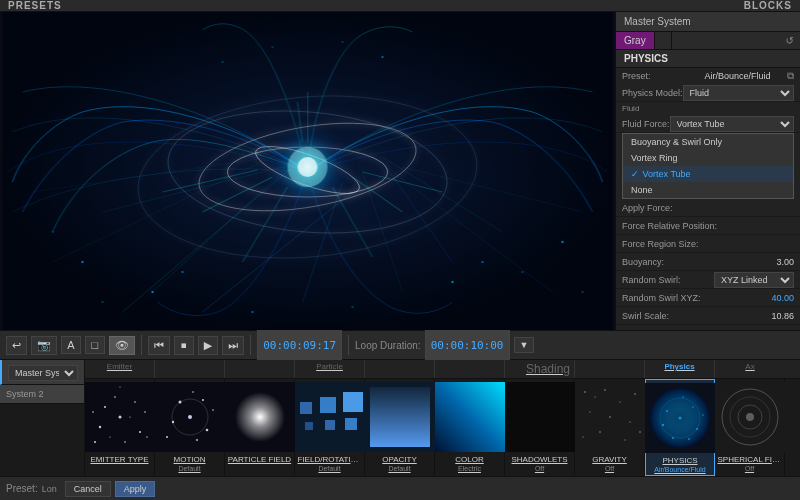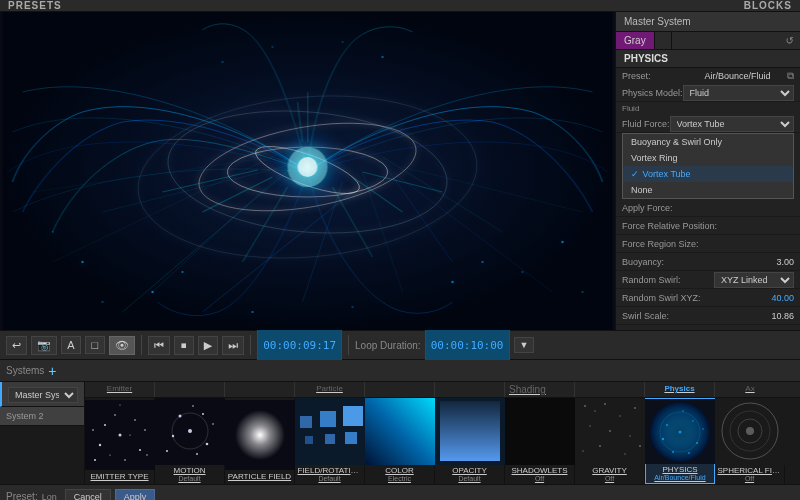--- a/index.html
+++ b/index.html
@@ -153,21 +153,21 @@
     }
 
     .toolbar-separator {
       width: 1px;
       height: 20px;
       background: #444;
       margin: 0 2px;
     }
 
     .timecode {
-      background: #0c4a6e;
+      background: #404040;
       border: 1px solid #444;
       color: #4af;
       font-size: 11px;
       padding: 12px 5px;
       font-family: monospace;
     }
 
     .loop-text {
       color: #888;
       font-size: 10px;
@@ -570,24 +570,20 @@
     <div class="toolbar-separator"></div>
     <span class="timecode">00:00:09:17</span>
     <div class="toolbar-separator"></div>
     <span class="loop-text">Loop Duration:</span>
     <span class="timecode">00:00:10:00</span>
     <button class="toolbar-btn" style="font-size:9px;">▼</button>
   </div>
 
   <div class="bottom-section">
 
-    <div class="systems-bar">
-      <span class="systems-label">Systems</span>
-      <button class="add-btn">+</button>
-    </div>
 
     <div class="thumbnails-wrapper">
 
       <div class="system-list">
         <div class="system-item active">
           <select class="system-select">
             <option>Master System</option>
           </select>
         </div>
         <div class="system-item" style="padding:4px 6px;font-size:9px;color:#999;">System 2</div>
@@ -596,21 +592,21 @@
 
       <div style="flex:1;overflow:hidden;display:flex;flex-direction:column;text-decoration:underline;">
 
         <div style="display:flex;background:#222;border-bottom:1px solid #111;">
           <div style="width:70px;border-right:1px solid #333;padding:2px 4px;text-align:center;font-size:8px;color:#666;">Emitter</div>
           <div style="width:70px;border-right:1px solid #333;padding:2px 4px;text-align:center;font-size:8px;color:#666;"></div>
           <div style="width:70px;border-right:1px solid #333;padding:2px 4px;text-align:center;font-size:8px;color:#666;"></div>
           <div style="width:70px;border-right:1px solid #333;padding:2px 4px;text-align:center;font-size:8px;color:#666;">Particle</div>
           <div style="width:70px;border-right:1px solid #333;padding:2px 4px;text-align:center;font-size:8px;color:#666;"></div>
           <div style="width:70px;border-right:1px solid #333;padding:2px 4px;text-align:center;font-size:8px;color:#666;"></div>
-          <div style="width:70px;border-right:1px solid #333;padding:2px 4px;text-align:left;font-size:10px;color:#666;">Shading</div>
+          <div style="width:70px;border-right:1px solid #333;padding:2px 4px;text-align:right;font-size:12px;color:#666;">Shading</div>
           <div style="width:70px;border-right:1px solid #333;padding:2px 4px;text-align:center;font-size:8px;color:#666;"></div>
           <div style="min-width:70px;border-right:1px solid #333;padding:2px 4px;text-align:center;font-size:8px;color:#4af;font-weight:bold;">Physics</div>
           <div style="min-width:70px;padding:2px 4px;text-align:center;font-size:8px;color:#666;">Ax</div>
         </div>
 
         <div style="display:flex;flex:1;overflow-x:auto;">
 
           <div class="thumb-item">
             <div class="thumb-img">
               <svg width="70" height="70">
@@ -687,49 +683,49 @@
                 <rect x="50" y="36" width="12" height="12" fill="#3a8ad8" opacity="0.9"></rect>
               </svg>
             </div>
             <span class="thumb-label">FIELD/ROTATION</span>
             <span class="thumb-sublabel">Default</span>
           </div>
 
           <div class="thumb-item">
             <div class="thumb-img">
               <svg width="70" height="70">
+                <rect width="70" height="70" fill="#0a1a2a"></rect>
+                <defs>
+                  <linearGradient id="og1" x1="0%" y1="0%" x2="0%" y2="100%">
+                    <stop offset="0%" stop-color="#5599ee" stop-opacity="0.1"></stop>
+                    <stop offset="100%" stop-color="#5599ee" stop-opacity="1"></stop>
+                  </linearGradient>
+                </defs>
+                <rect x="5" y="5" width="60" height="60" fill="url(#og1)"></rect>
+              </svg>
+            </div>
+            <span class="thumb-label">OPACITY</span>
+            <span class="thumb-sublabel">Default</span>
+          </div>
+
+          <div class="thumb-item">
+            <div class="thumb-img">
+              <svg width="70" height="70">
                 <defs>
                   <linearGradient id="cg1" x1="0%" y1="100%" x2="100%" y2="0%">
                     <stop offset="0%" stop-color="#001133"></stop>
                     <stop offset="50%" stop-color="#0066aa"></stop>
                     <stop offset="100%" stop-color="#00ddff"></stop>
                   </linearGradient>
                 </defs>
                 <rect width="70" height="70" fill="url(#cg1)"></rect>
               </svg>
             </div>
             <span class="thumb-label">COLOR</span>
             <span class="thumb-sublabel">Electric</span>
-          </div>
-
-          <div class="thumb-item">
-            <div class="thumb-img">
-              <svg width="70" height="70">
-                <rect width="70" height="70" fill="#0a1a2a"></rect>
-                <defs>
-                  <linearGradient id="og1" x1="0%" y1="0%" x2="0%" y2="100%">
-                    <stop offset="0%" stop-color="#5599ee" stop-opacity="0.1"></stop>
-                    <stop offset="100%" stop-color="#5599ee" stop-opacity="1"></stop>
-                  </linearGradient>
-                </defs>
-                <rect x="5" y="5" width="60" height="60" fill="url(#og1)"></rect>
-              </svg>
-            </div>
-            <span class="thumb-label">OPACITY</span>
-            <span class="thumb-sublabel">Default</span>
           </div>
 
           <div class="thumb-item">
             <div class="thumb-img">
               <svg width="70" height="70">
                 <rect width="70" height="70" fill="#0a0a0a"></rect>
               </svg>
             </div>
             <span class="thumb-label">SHADOWLETS</span>
             <span class="thumb-sublabel">Off</span>

